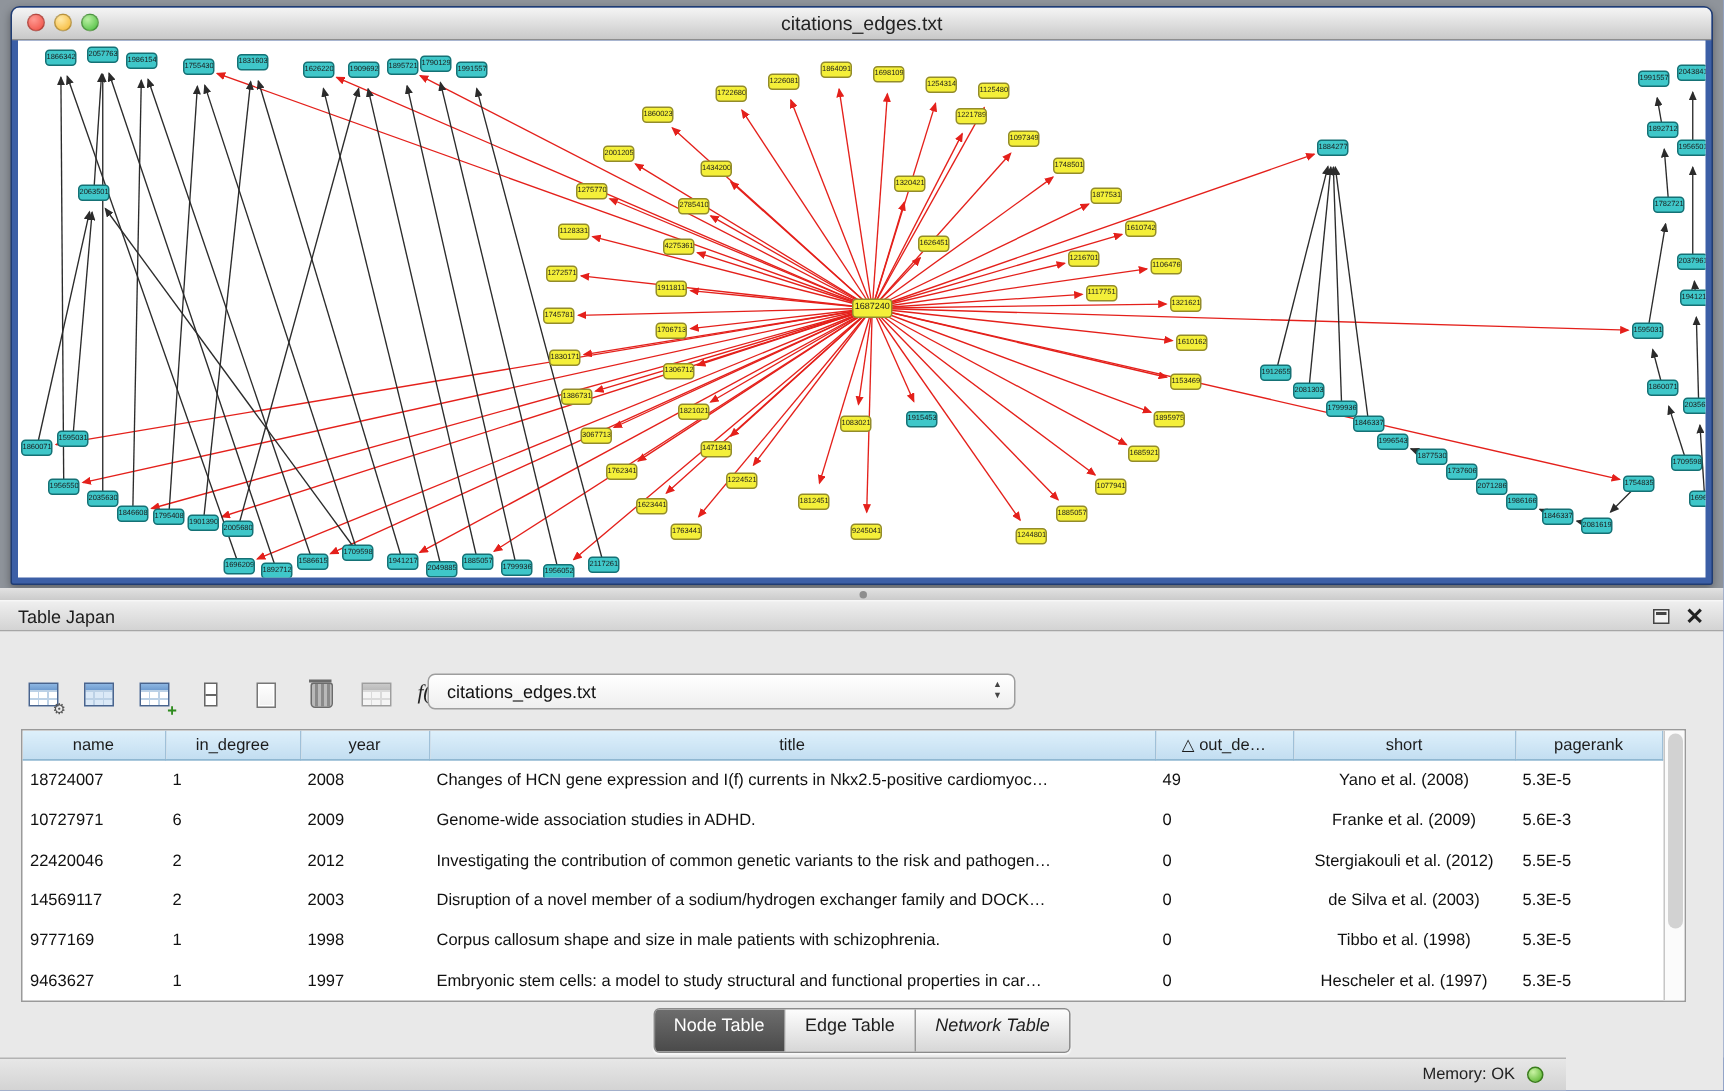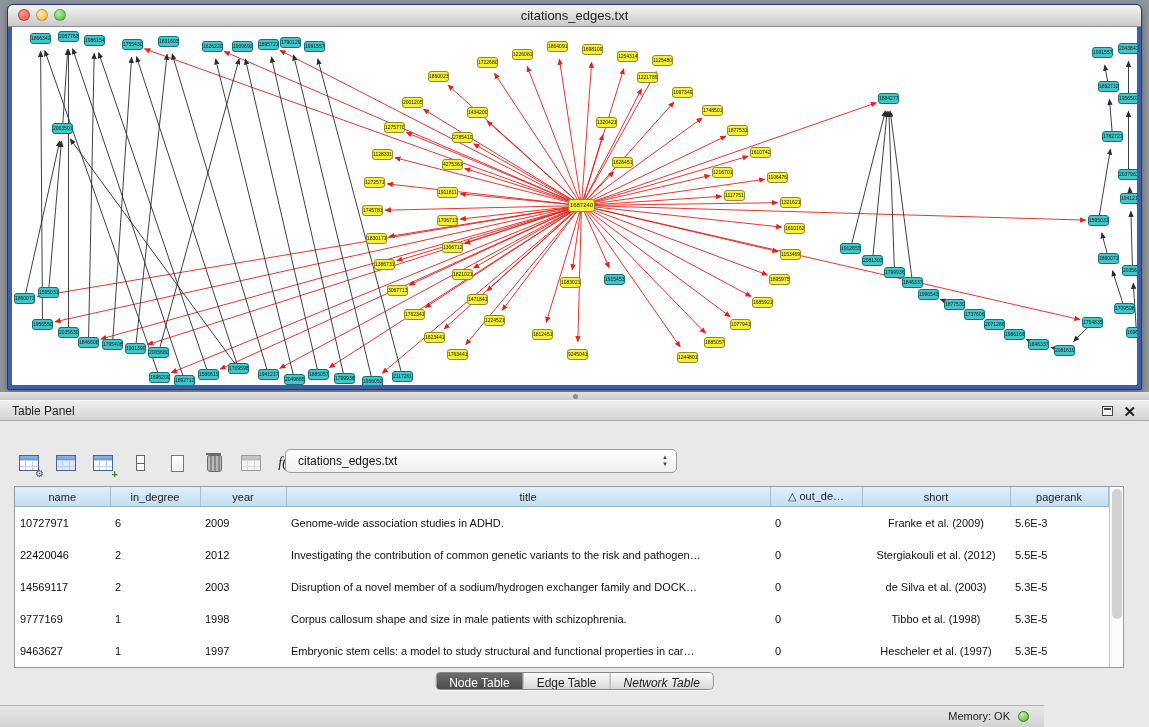--- a/index.html
+++ b/index.html
@@ -90,21 +90,21 @@
   td.c5{text-align:center;}
   col.c0{width:95px}col.c1{width:90px}col.c2{width:86px}col.c3{width:484px}
   col.c4{width:92px}col.c5{width:148px}col.c6{width:98px}
   .vscroll{width:15px;border-left:1px solid #c6c6c6;background:#fbfbfb;position:relative;cursor:pointer;}
   .vscroll .thumb{position:absolute;left:2px;top:2px;width:10px;height:130px;border-radius:5px;background:#d2d2d2;}
   
   .tabs{
     position:absolute;left:50%;top:251px;transform:translateX(-50%);display:flex;
     border:1px solid #8a8a8a;border-radius:4px;overflow:hidden;box-shadow:0 1px 1px rgba(255,255,255,.7);
   }
-  .tab{padding:0 13px;height:16px;line-height:20px;font-size:12px;color:#1e1e1e;background:linear-gradient(#fdfdfd,#d7d7d7);border-right:1px solid #999;cursor:pointer;}
+  .tab{padding:0 13px;height:28px;line-height:20px;font-size:12px;color:#1e1e1e;background:linear-gradient(#fdfdfd,#d7d7d7);border-right:1px solid #999;cursor:pointer;}
   .tab:last-child{border-right:none;font-style:italic;}
   .tab.selected{background:linear-gradient(#6d6d6d,#4a4a4a);color:#fff;}
   
   .statusbar{position:absolute;left:0;top:705px;width:1044px;height:22px;background:linear-gradient(#e7e7e7,#d3d3d3);border-top:1px solid #b3b3b3;box-sizing:border-box;}
   .mem-label{position:absolute;right:34px;top:4px;font-size:11px;color:#222;}
   .mem-dot{position:absolute;right:15px;top:5px;width:11px;height:11px;border-radius:50%;background:radial-gradient(circle at 35% 30%,#c9f3a4,#4fae24);border:1px solid #3a7d1c;box-sizing:border-box;}
 </style>
 </head>
 <body>
 
@@ -341,21 +341,21 @@
         </div>
     </div>
   </div>
 </div>
 
 <div class="splitter">
     <div class="dot"></div>
   </div>
 
 <div class="panel-header">
-  <span class="panel-title">Table Panel</span>
+  <span class="panel-title">Table Japan</span>
   <span class="float-btn"></span>
   <span class="panel-close">✕</span>
 </div>
 
 <div class="panel-body">
 
   <div class="toolbar">
     <span class="tbtn">
         <span class="mini-table"></span>
         <span class="badge">⚙</span>
@@ -406,20 +406,29 @@
             <th>in_degree</th>
             <th>year</th>
             <th>title</th>
             <th>△ out_de…</th>
             <th>short</th>
             <th>pagerank</th>
           </tr>
         </thead>
       <tbody id="table-body">
           <tr>
+            <td class="c0">18724007</td>
+            <td class="c1">1</td>
+            <td class="c2">2008</td>
+            <td class="c3">Changes of HCN gene expression and I(f) currents in Nkx2.5-positive cardiomyoc…</td>
+            <td class="c4">49</td>
+            <td class="c5">Yano et al. (2008)</td>
+            <td class="c6">5.3E-5</td>
+          </tr>
+          <tr>
             <td class="c0">10727971</td>
             <td class="c1">6</td>
             <td class="c2">2009</td>
             <td class="c3">Genome-wide association studies in ADHD.</td>
             <td class="c4">0</td>
             <td class="c5">Franke et al. (2009)</td>
             <td class="c6">5.6E-3</td>
           </tr>
           <tr>
             <td class="c0">22420046</td>

